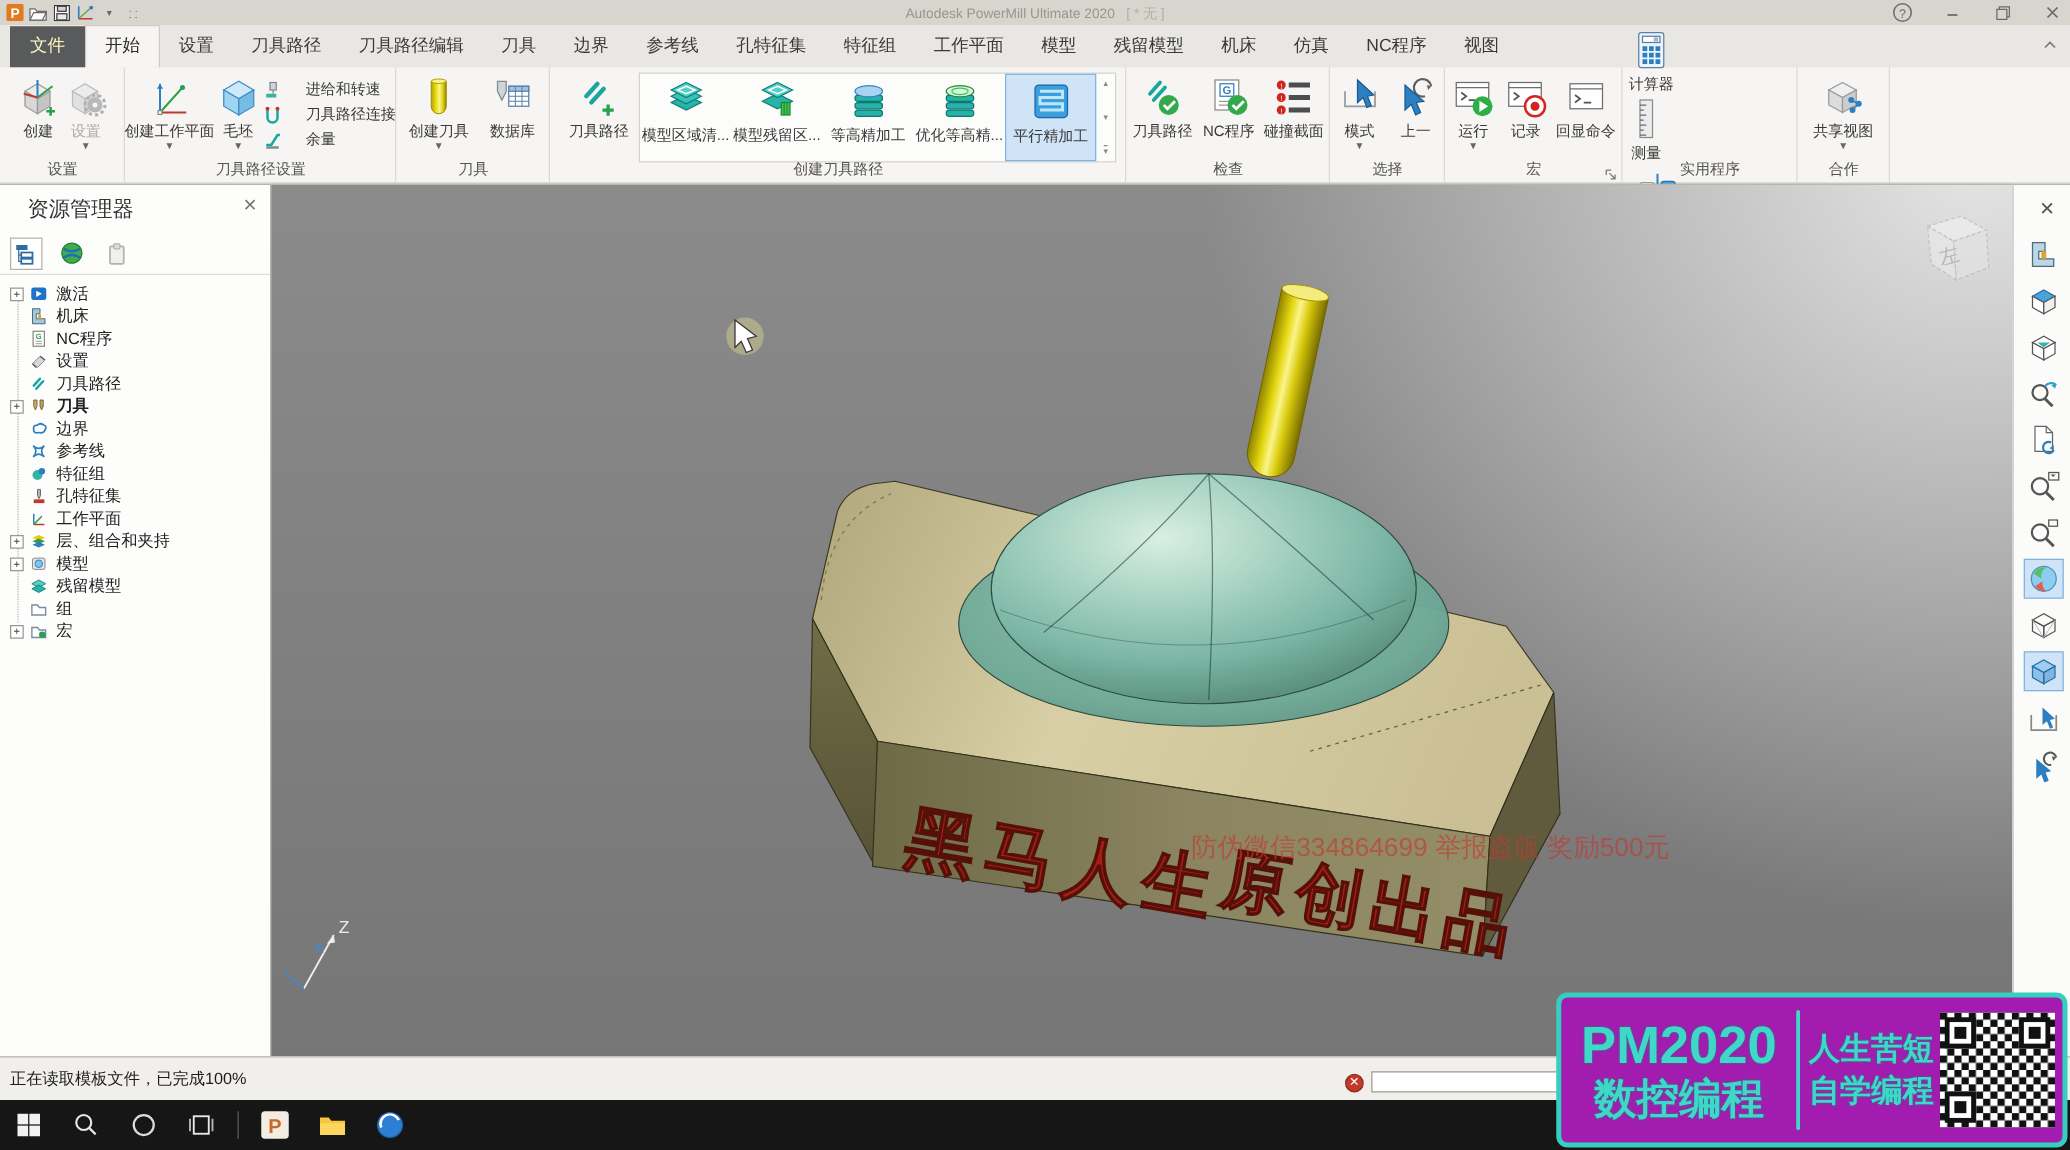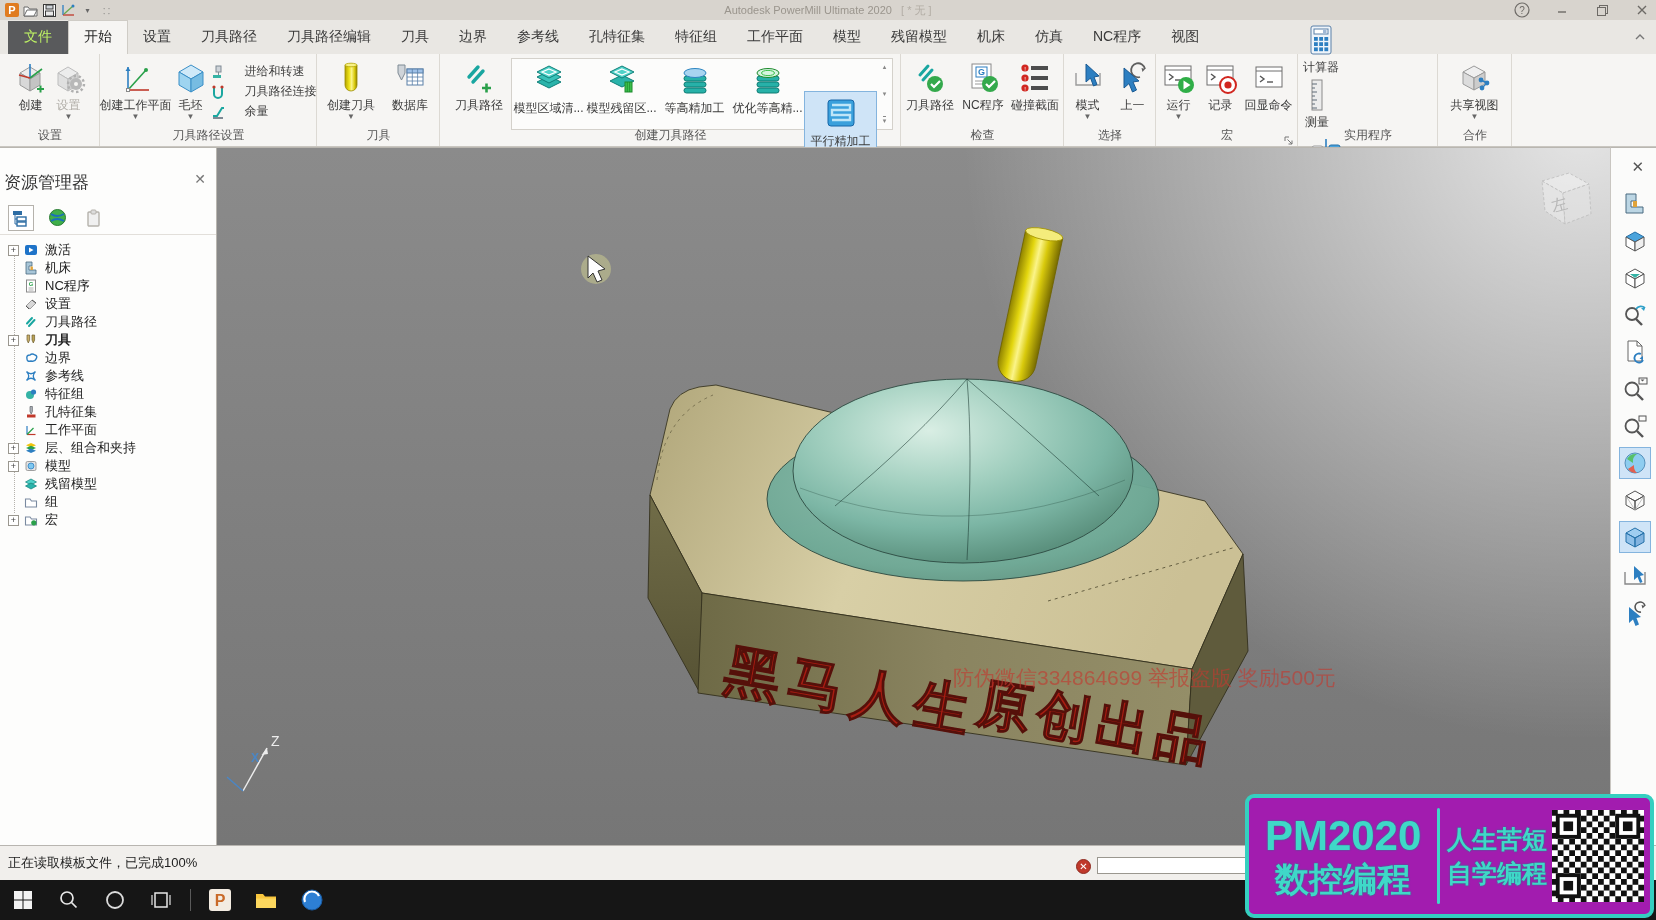--- a/index.html
+++ b/index.html
@@ -11,46 +11,46 @@
   #titlebar { left:0; top:0; width:1656px; height:20px; background:#d8d4ce; display:flex; align-items:center; }
   #qat { display:flex; align-items:center; gap:4px; padding-left:4px; }
   .qicon { width:15px; height:15px; display:inline-flex; align-items:center; justify-content:center; }
   #title-text { position:absolute; left:0; right:0; text-align:center; font-size:11px; color:#9a958d; pointer-events:none; }
   #wincontrols { position:absolute; right:6px; top:0; height:20px; display:flex; align-items:center; gap:24px; }
   .winbtn { width:16px; height:16px; display:inline-flex; align-items:center; justify-content:center; color:#6d6a66; font-size:12px; }
 
   
   #tabsrow { left:0; top:20px; width:1656px; height:34px; background:#e9e7e3; display:flex; align-items:flex-end; }
   .tab { font-size:14px; color:#3a3a3a; padding:7px 15px 8px 15px; white-space:nowrap; }
-  .tab.filetab { background:#595a5c; color:#bef264; padding:7px 16px 8px 16px; margin-left:8px; }
+  .tab.filetab { background:#595a5c; color:#fef9c3; padding:7px 16px 8px 16px; margin-left:8px; }
   .tab.active { background:#f6f5f3; border:1px solid #cfccc6; border-bottom:none; color:#2b2b2b; }
   #ribbon-collapse { position:absolute; right:8px; top:28px; width:14px; height:14px; color:#777; }
 
   
   #ribbon { left:0; top:54px; width:1656px; height:93px; background:#f6f5f3; border-bottom:1px solid #c9c6c0; display:flex; }
   .rgroup { position:relative; height:100%; border-right:1px solid #dcd9d3; display:flex; align-items:flex-start; justify-content:center; padding-top:3px; }
   .rgrouplabel { position:absolute; bottom:2px; left:0; right:0; text-align:center; font-size:12px; color:#555; }
   .rbtn { display:flex; flex-direction:column; align-items:center; padding-top:2px; height:74px; }
   .rbtn .ricon { width:38px; height:38px; display:flex; align-items:center; justify-content:center; }
   .rbtn .rlabel { font-size:12px; color:#3b3b3b; white-space:nowrap; line-height:14px; margin-top:1px; }
   .rbtn .rcaret { font-size:8px; color:#666; line-height:8px; margin-top:1px; }
   .rbtn.disabled .rlabel { color:#b0ada7; }
   .smallstack { display:flex; flex-direction:column; justify-content:flex-start; gap:3px; padding-top:6px; }
   .srow { display:flex; align-items:center; gap:19px; font-size:12px; color:#3b3b3b; white-space:nowrap; }
   .stratpanel { background:#fcfcfb; border:1px solid #d4d1cb; display:flex; align-items:flex-start; margin-top:1px; height:72px; }
   .sbtn { width:73px; height:70px; display:flex; flex-direction:column; align-items:center; padding-top:3px; }
   .sbtn .ricon { width:36px; height:36px; }
   .sbtn .rlabel { font-size:12px; color:#3b3b3b; white-space:nowrap; margin-top:2px; }
-  .sbtn.selected { background:#cfe4f7; border:1px solid #84b4de;margin-top:32px; }
+  .sbtn.selected { background:#cfe4f7; border:1px solid #84b4de; }
   .scrollcol { width:15px; height:70px; display:flex; flex-direction:column; align-items:center; justify-content:space-between; padding:4px 0; color:#888; font-size:7px; }
   .launcher { position:absolute; right:3px; bottom:3px; width:11px; height:11px; }
 
   
   #explorer { left:0; top:147px; width:217px; height:698px; background:#fdfdfc; border-right:1px solid #b9b6b0; border-top:1px solid #b9b6b0; }
-  #exp-header { position:relative; height:38px; display:flex; align-items:center; padding-left:4px;margin-top:15px; }
+  #exp-header { position:relative; height:38px; display:flex; align-items:center; padding-left:22px; }
   #exp-title { font-size:17px; color:#333; }
   #exp-close { position:absolute; right:10px; top:8px; color:#777; font-size:14px; }
   #exp-toolbar { height:34px; display:flex; align-items:center; gap:10px; padding-left:8px; border-bottom:1px solid #e2dfda; }
   .exp-tool { width:26px; height:26px; display:flex; align-items:center; justify-content:center; }
   .exp-tool.selected { background:#fff; border:1px solid #b5b2ac; }
   #tree { position:relative; padding-top:6px; }
   #treeguide { position:absolute; left:14px; top:10px; height:268px; border-left:1px dotted #b5b2ac; }
   .trow { position:relative; display:flex; align-items:center; height:18px; padding-left:8px; font-size:13px; color:#222; }
   .texp { width:11px; height:11px; border:1px solid #9a978f; background:#fff; color:#444; font-size:9px; line-height:9px; text-align:center; margin-right:5px; flex:none; }
   .tspace { width:16px; flex:none; }

